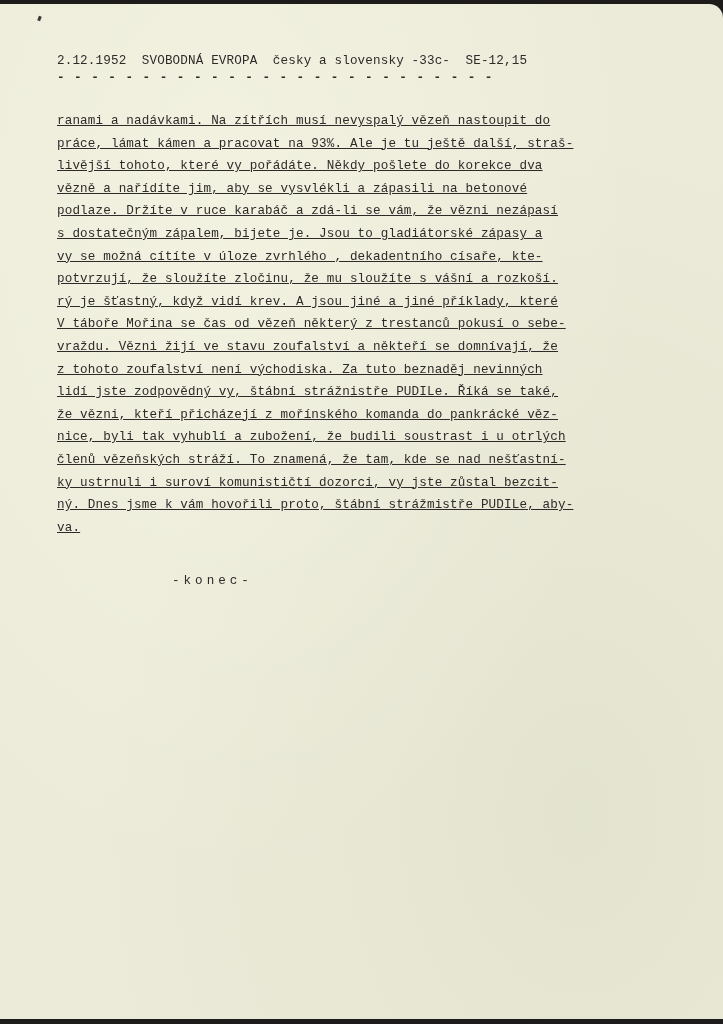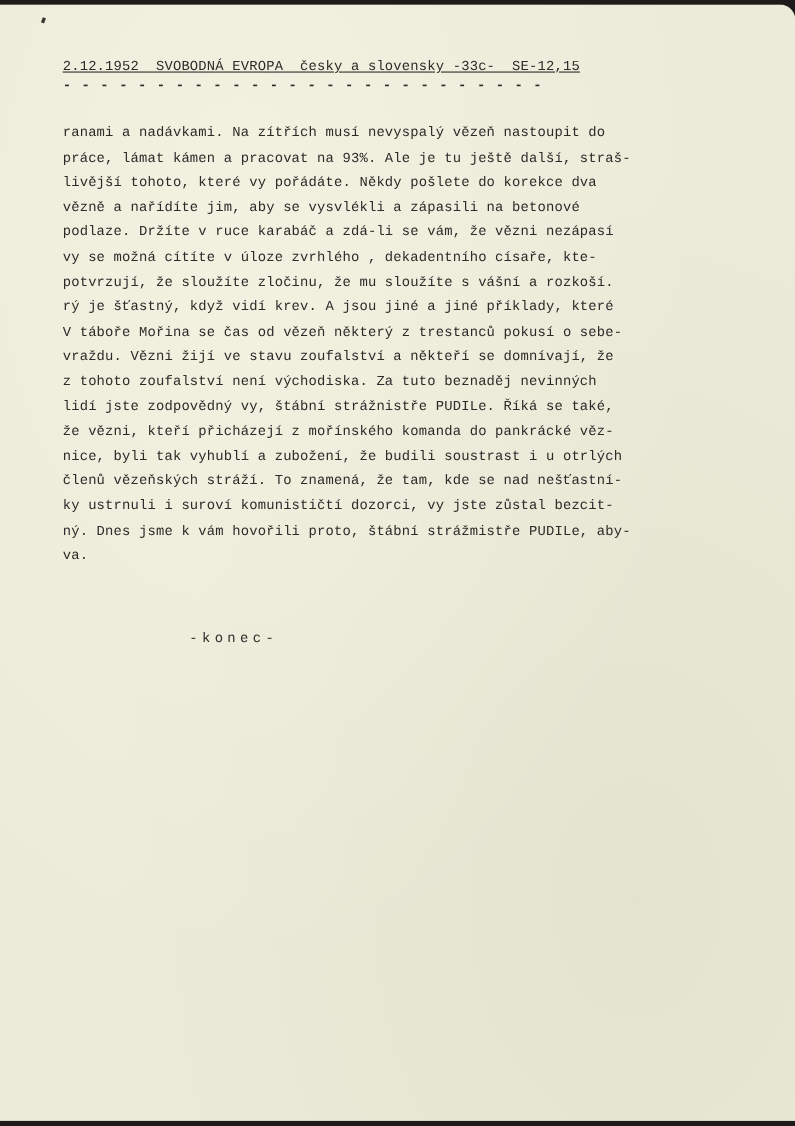--- a/index.html
+++ b/index.html
@@ -38,35 +38,35 @@
       font-family: "Liberation Mono", "DejaVu Sans Mono", monospace;
       color: #2e2a2a;
       font-size: 12.6px;
       letter-spacing: 0.15px;
     }
     .header {
       position: absolute;
       left: 57px;
       top: 50px;
       white-space: pre;
-      text-decoration: underline;
     }
     .header-rule {
       position: absolute;
       left: 57px;
       top: 67px;
       white-space: pre;
       font-weight: bold;
       letter-spacing: 1px;
     }
     .body-text {
       position: absolute;
       left: 57px;
       top: 106px;
       width: 630px;
+      text-decoration: underline;
     }
     .line {
       display: block;
       white-space: pre;
       height: 22.6px;
       line-height: 22.6px;
     }
     .closing {
       position: absolute;
       left: 172px;
@@ -84,20 +84,21 @@
 
   <div class="typed header">2.12.1952  SVOBODNÁ EVROPA  česky a slovensky -33c-  SE-12,15</div>
   <div class="typed header-rule">- - - - - - - - - - - - - - - - - - - - - - - - - -</div>
 
   <div class="typed body-text">
     <span class="line">ranami a nadávkami. Na zítřích musí nevyspalý vězeň nastoupit do</span>
     <span class="line">práce, lámat kámen a pracovat na 93%. Ale je tu ještě další, straš-</span>
     <span class="line">livější tohoto, které vy pořádáte. Někdy pošlete do korekce dva</span>
     <span class="line">vězně a nařídíte jim, aby se vysvlékli a zápasili na betonové</span>
     <span class="line">podlaze. Držíte v ruce karabáč a zdá-li se vám, že vězni nezápasí</span>
+    <span class="line">s dostatečným zápalem, bijete je. Jsou to gladiátorské zápasy a</span>
     <span class="line">vy se možná cítíte v úloze zvrhlého , dekadentního císaře, kte-</span>
     <span class="line">potvrzují, že sloužíte zločinu, že mu sloužíte s vášní a rozkoší.</span>
     <span class="line">rý je šťastný, když vidí krev. A jsou jiné a jiné příklady, které</span>
     <span class="line">V táboře Mořina se čas od vězeň některý z trestanců pokusí o sebe-</span>
     <span class="line">vraždu. Vězni žijí ve stavu zoufalství a někteří se domnívají, že</span>
     <span class="line">z tohoto zoufalství není východiska. Za tuto beznaděj nevinných</span>
     <span class="line">lidí jste zodpovědný vy, štábní strážnistře PUDILe. Říká se také,</span>
     <span class="line">že vězni, kteří přicházejí z mořínského komanda do pankrácké věz-</span>
     <span class="line">nice, byli tak vyhublí a zubožení, že budili soustrast i u otrlých</span>
     <span class="line">členů vězeňských stráží. To znamená, že tam, kde se nad nešťastní-</span>

